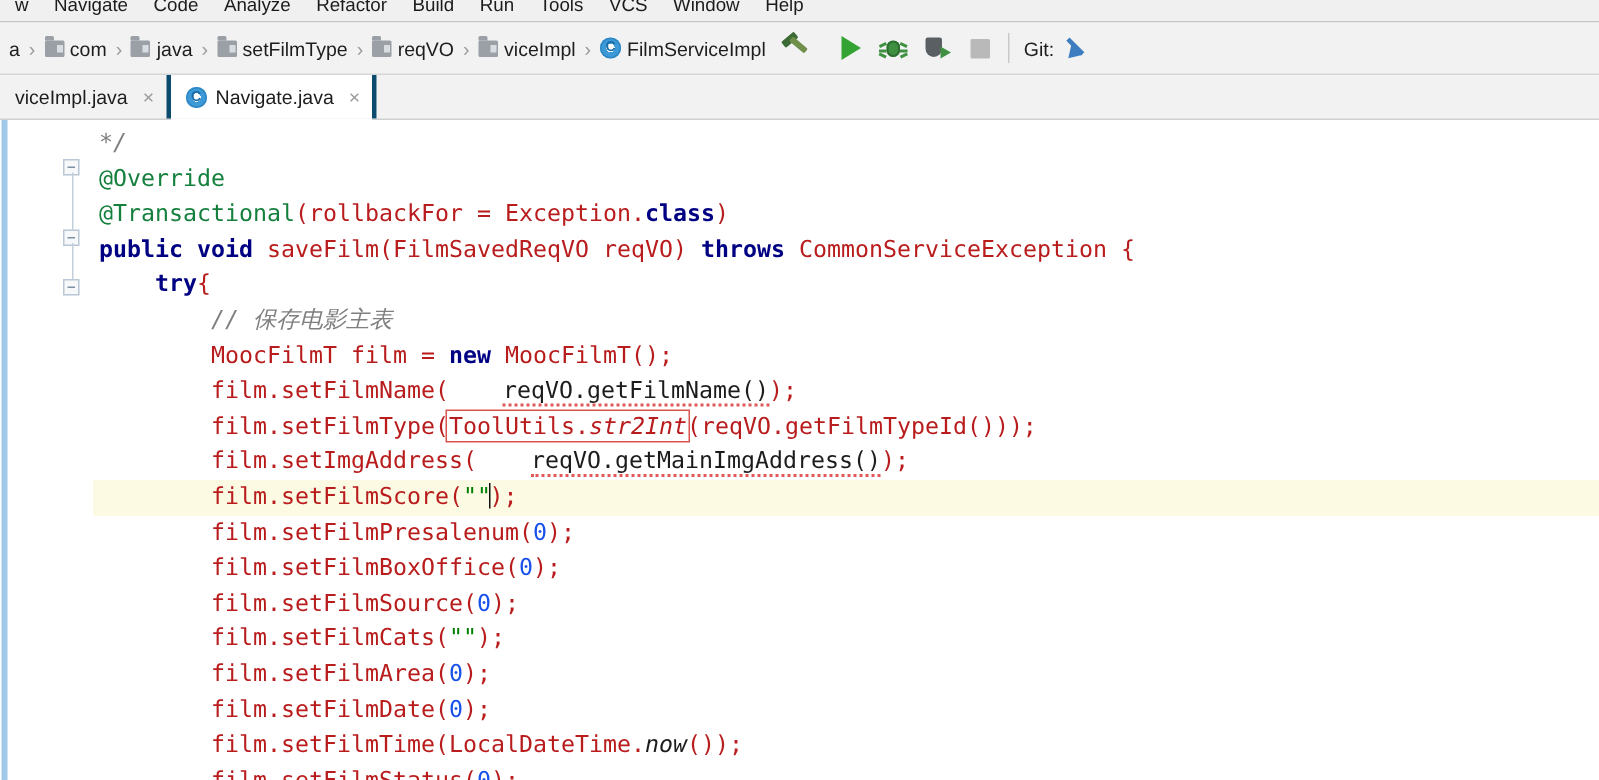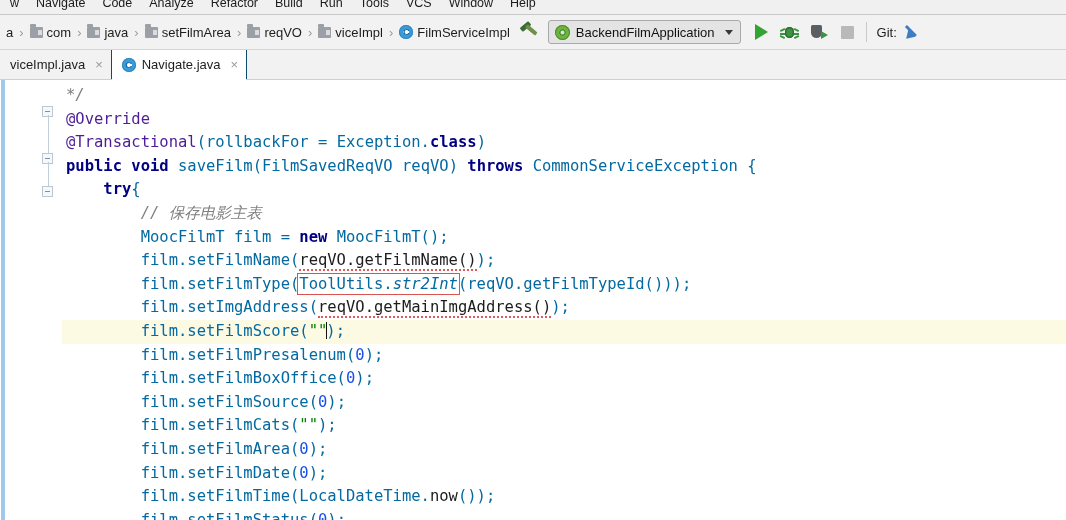--- a/index.html
+++ b/index.html
@@ -127,21 +127,21 @@
   }
 
   
   .tabbar{
     height:29px;background:#f2f2f2;border-bottom:1px solid #cfcfcf;
     display:flex;align-items:stretch;
   }
   .tab{
     display:flex;align-items:center;gap:6px;padding:0 8px 0 10px;
     font-size:13px;color:#1d1d1d;position:relative;cursor:default;
-    border-right:1px solid #0c4a6e;
+    border-right:3px solid #0c4a6e;
   }
   .tab.active{background:#ffffff;}
   .tab .x{color:#9a9a9a;font-size:13px;margin-left:4px;line-height:1;}
   .tabfill{flex:1;border-bottom:0;}
   .tab-shadow{
     position:absolute;left:0;right:0;bottom:-1px;height:1px;background:#ffffff;
   }
 
   
   .editor{
@@ -171,31 +171,32 @@
   }
   .ln{position:relative;height:23.6px;padding-left:4px;}
   .ln.caret-line{background:#fcfae3;}
   .ln.caret-line:before{
     content:"";position:absolute;left:-56px;right:0;top:0;height:23.6px;
     background:#fcfae3;z-index:-1;
   }
 
   
   .kw{color:#000082;font-weight:bold;}
-  .ann{color:#4c1d95;}
+  .ann{color:#15803d;}
   .cmt{color:#7f7f7f;font-style:italic;}
   .str{color:#008000;}
   .num{color:#1750eb;}
-  .stat{}
-  .plain{color:#0369a1;margin-top:20px;}
+  .stat{font-style:italic;}
+  .plain{color:#b91c1c;margin-top:20px;}
 
   
   .sq{
     border-bottom:2px dotted #e05a5a;
     padding-bottom:0px;
+    margin-left:36px;
   }
   .err-box{
     outline:1.4px solid #d9534f;outline-offset:1px;
   }
   .caret{
     display:inline-block;width:0;border-left:1.6px solid #111;height:17px;
     vertical-align:-3px;margin:0 -1px;
   }
 </style>
 </head>
@@ -228,21 +229,21 @@
           <span class="ctxt">com</span>
         </span>
         <span class="sep">›</span>
         <span class="crumb">
           <span class="folder-ic"></span>
           <span class="ctxt">java</span>
         </span>
         <span class="sep">›</span>
         <span class="crumb">
           <span class="folder-ic"></span>
-          <span class="ctxt">setFilmArea</span>
+          <span class="ctxt">setFilmType</span>
         </span>
         <span class="sep">›</span>
         <span class="crumb">
           <span class="folder-ic"></span>
           <span class="ctxt">reqVO</span>
         </span>
         <span class="sep">›</span>
         <span class="crumb">
           <span class="folder-ic"></span>
           <span class="ctxt">viceImpl</span>
@@ -254,25 +255,20 @@
           </span>
           <span class="ctxt">FilmServiceImpl</span>
         </span>
       </div>
 
     <div class="hammer">
       <div class="head"></div>
         <div class="handle"></div>
     </div>
 
-    <div class="runcfg">
-      <div class="spring-ic"></div>
-      <span>BackendFilmApplication</span>
-      <div class="chev"></div>
-    </div>
 
     <div class="tbtns">
       <div class="play"></div>
       <div class="bug">
         <div class="body"></div>
         <div class="l l1"></div>
           <div class="l l2"></div>
           <div class="l l3"></div>
         <div class="l r1" style="left:auto;right:-1px;"></div>
         <div class="l r2" style="left:auto;right:-1px;"></div>

